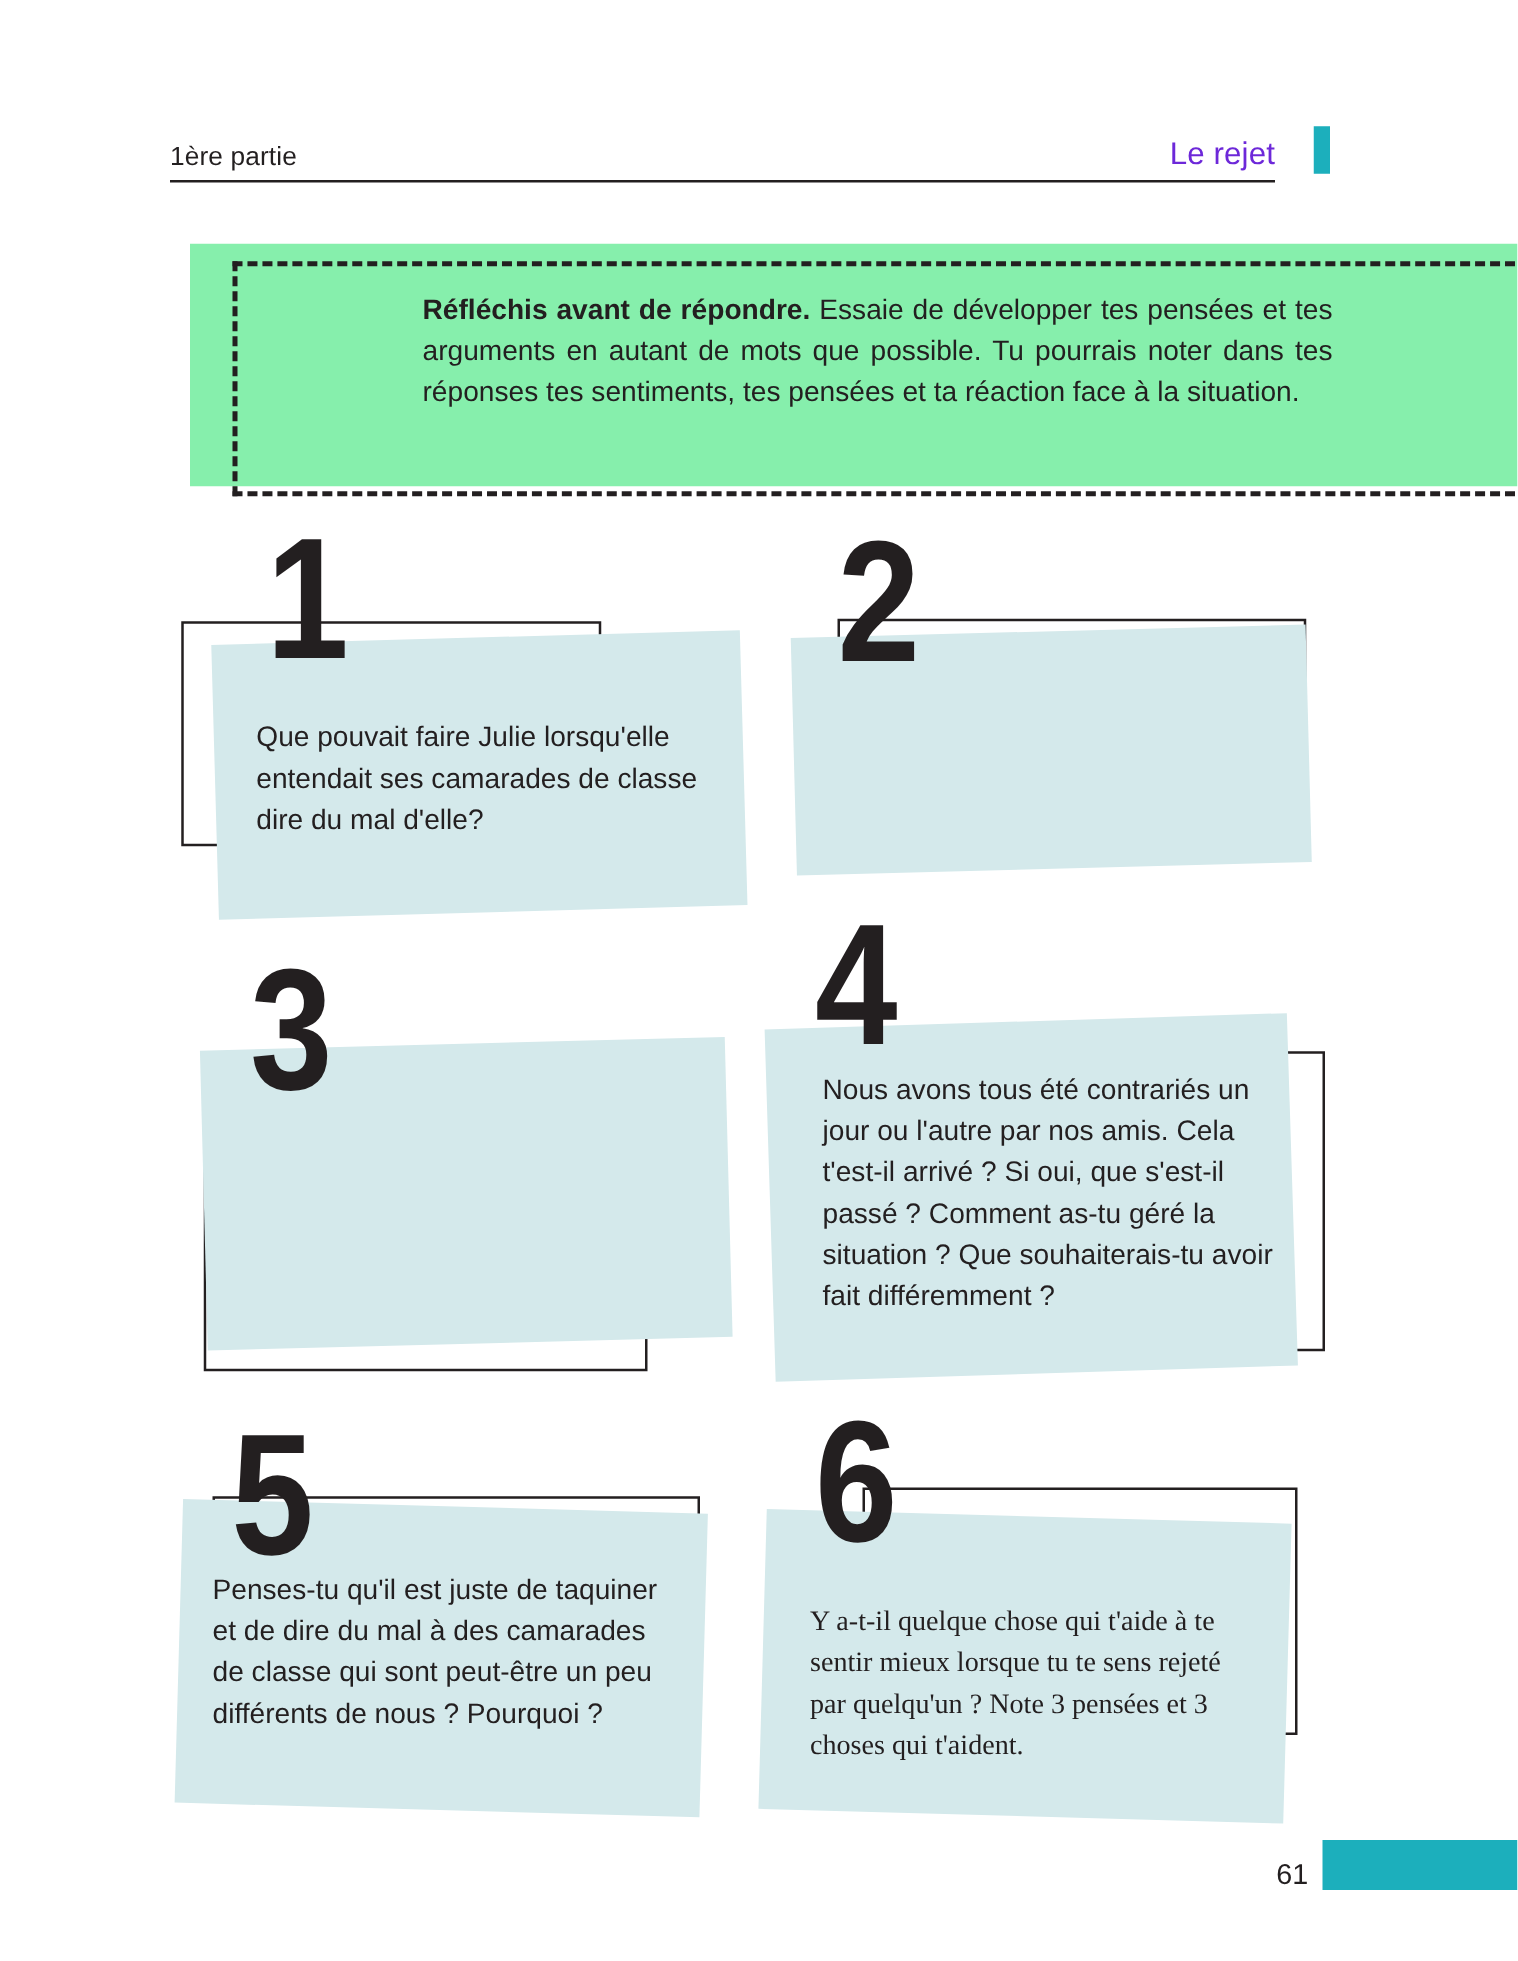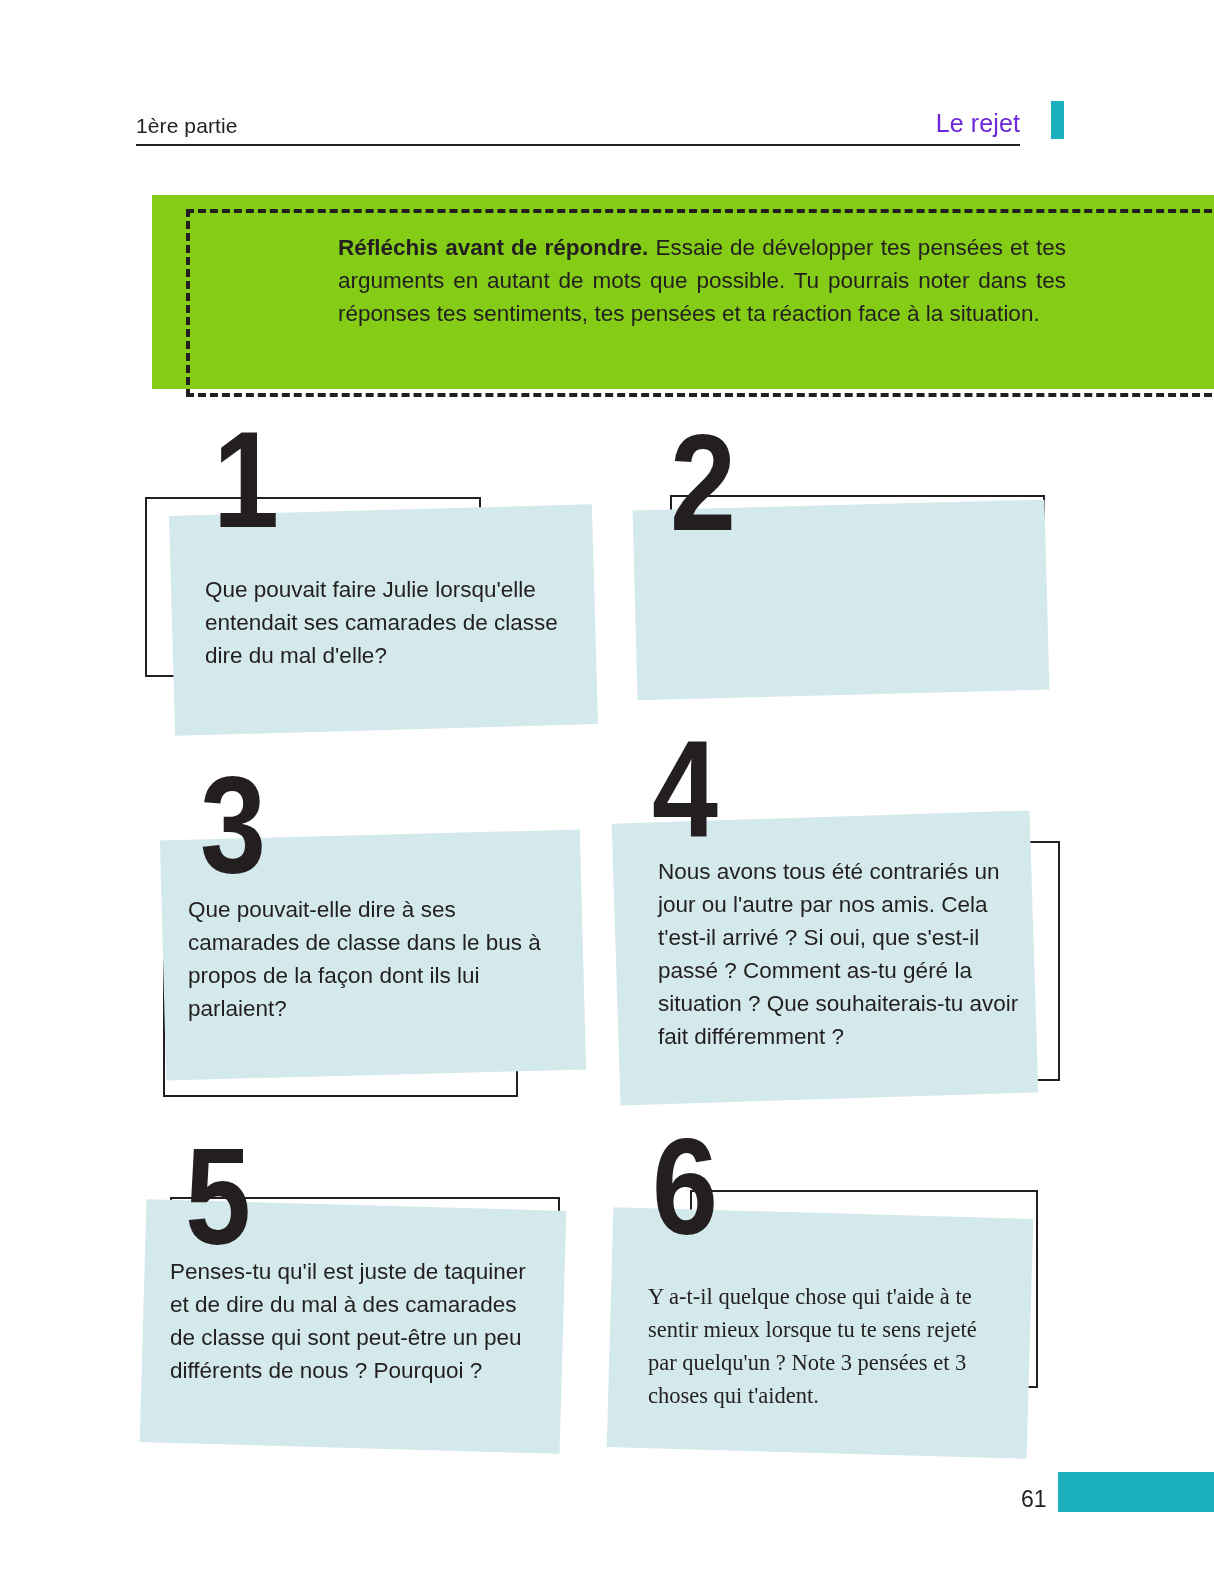--- a/index.html
+++ b/index.html
@@ -52,21 +52,21 @@
     background: #1CAFBC;
   }
 
   
   .callout {
     position: absolute;
     left: 152px;
     top: 195px;
     width: 1062px;   
     height: 194px;
-    background: #84cc16;
+    background: #86efac;
   }
   .callout-dash {
     position: absolute;
     left: 34px;
     top: 14px;
     right: -10px;
     bottom: -8px;
     border: 4px dashed #231f20;
     border-right: none;
     pointer-events: none;
@@ -203,21 +203,20 @@
 <div class="qcard" id="card-2">
   <div class="outline"></div>
   <div class="tile"></div>
   <div class="qnum">2</div>
 </div>
 
 <div class="qcard" id="card-3">
   <div class="outline"></div>
   <div class="tile"></div>
   <div class="qnum">3</div>
-  <div class="qtext">Que pouvait-elle dire à ses camarades de classe dans le bus à propos de la façon dont ils lui parlaient?</div>
 </div>
 
 <div class="qcard" id="card-4">
   <div class="outline"></div>
   <div class="tile"></div>
   <div class="qnum">4</div>
   <div class="qtext">Nous avons tous été contrariés un jour ou l'autre par nos amis. Cela t'est-il arrivé ? Si oui, que s'est-il passé ? Comment as-tu géré la situation ? Que souhaiterais-tu avoir fait différemment ?</div>
 </div>
 
 <div class="qcard" id="card-5">

